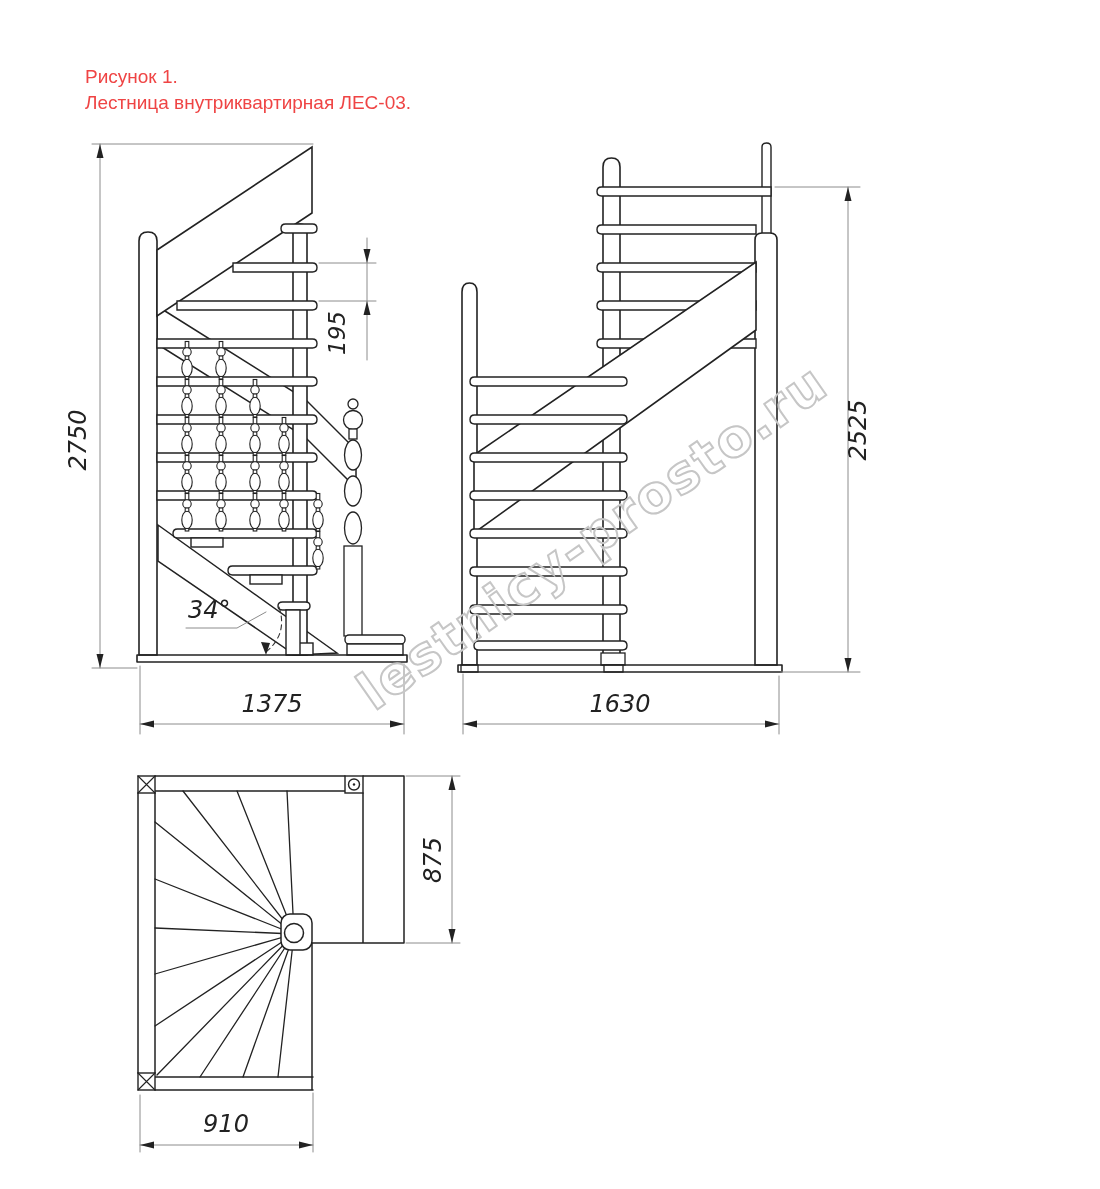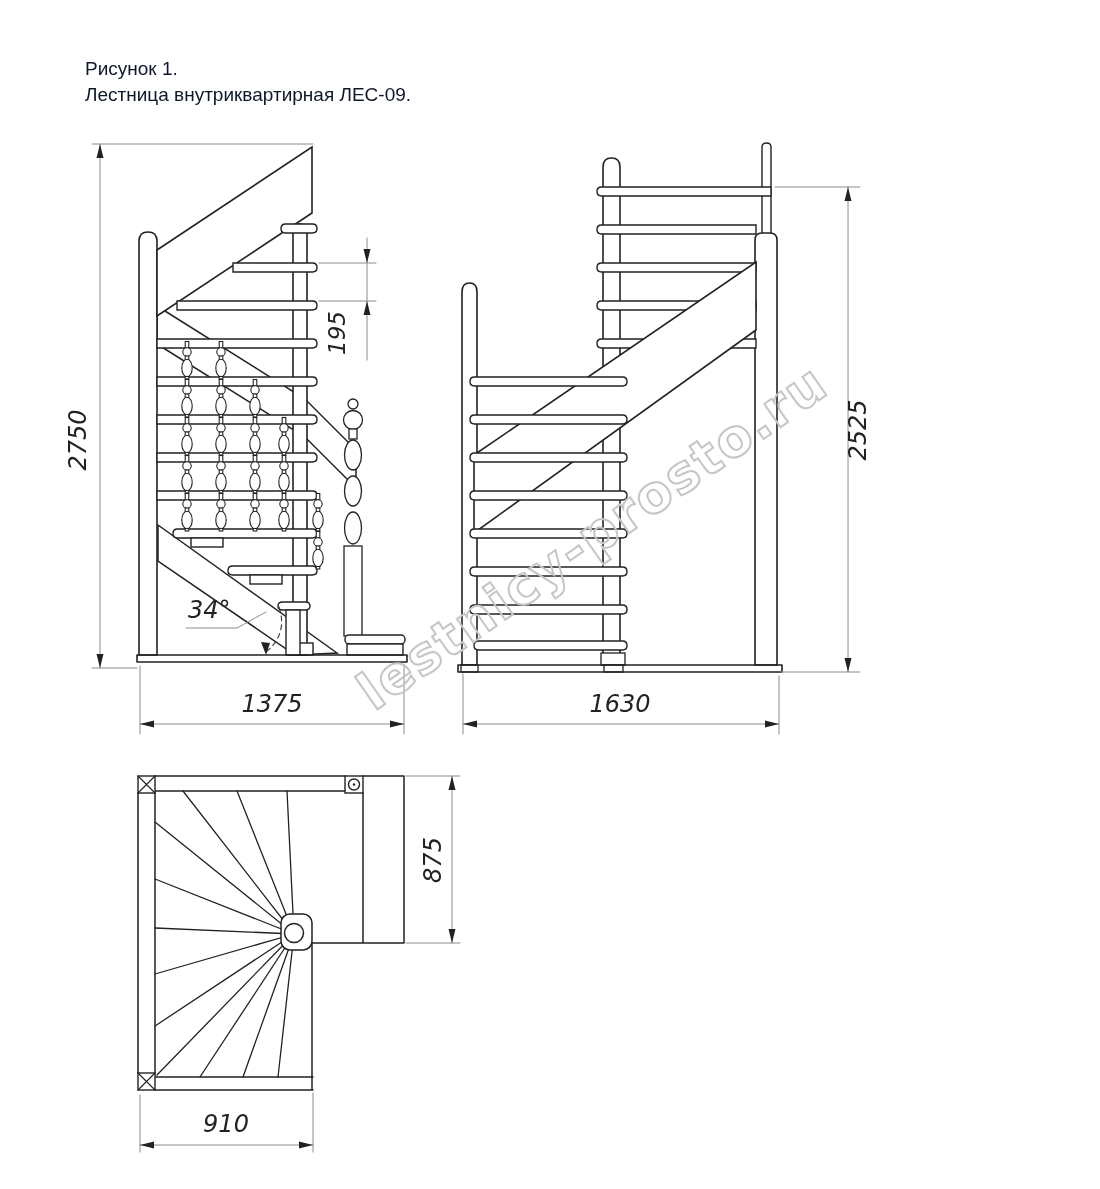--- a/index.html
+++ b/index.html
@@ -1,34 +1,34 @@
 <!DOCTYPE html>
 <html><head>
 <meta charset="utf-8">
 <style>
   html,body{margin:0;padding:0;background:#fff;}
   .page{position:relative;width:1100px;height:1189px;background:#fff;overflow:hidden;
         font-family:"Liberation Sans",sans-serif;}
-  .caption{position:absolute;left:85px;top:56px;color:#0f172a;font-size:19px;line-height:26px;}
+  .caption{position:absolute;left:85px;top:64px;color:#ef4444;font-size:19px;line-height:26px;}
   svg text{user-select:none;}
   .dimtxt{font-family:"DejaVu Sans",sans-serif;font-style:italic;font-size:24px;fill:#222;}
   .dimtxt-s{font-family:"DejaVu Sans",sans-serif;font-style:italic;font-size:23px;fill:#222;}
   .watermark{position:absolute;left:323px;top:538px;width:450px;text-align:center;
              font-family:"DejaVu Sans",sans-serif;font-weight:bold;font-size:52px;
              letter-spacing:2px;white-space:nowrap;color:transparent;
              -webkit-text-stroke:2px #c6c6c6;transform:rotate(-35deg);pointer-events:none;} 
 </style>
 </head>
 <body>
 
 <div class="page">
 
   <div class="caption">
     <div>Рисунок 1.</div>
-    <div>Лестница внутриквартирная ЛЕС-09.</div>
+    <div>Лестница внутриквартирная ЛЕС-03.</div>
   </div>
 
   <svg width="1100" height="1189" viewBox="0 0 1100 1189">
     <defs>
       <g id="spindle" stroke="#222" stroke-width="1.1" fill="#fff">
         <rect x="-1.8" y="0.5" width="3.6" height="6.5"></rect>
         <circle cx="0" cy="11" r="4.2"></circle>
         <rect x="-1.8" y="15" width="3.6" height="4"></rect>
         <ellipse cx="0" cy="27" rx="5.2" ry="8.8"></ellipse>
         <rect x="-1.8" y="35.5" width="3.6" height="2.5"></rect>

